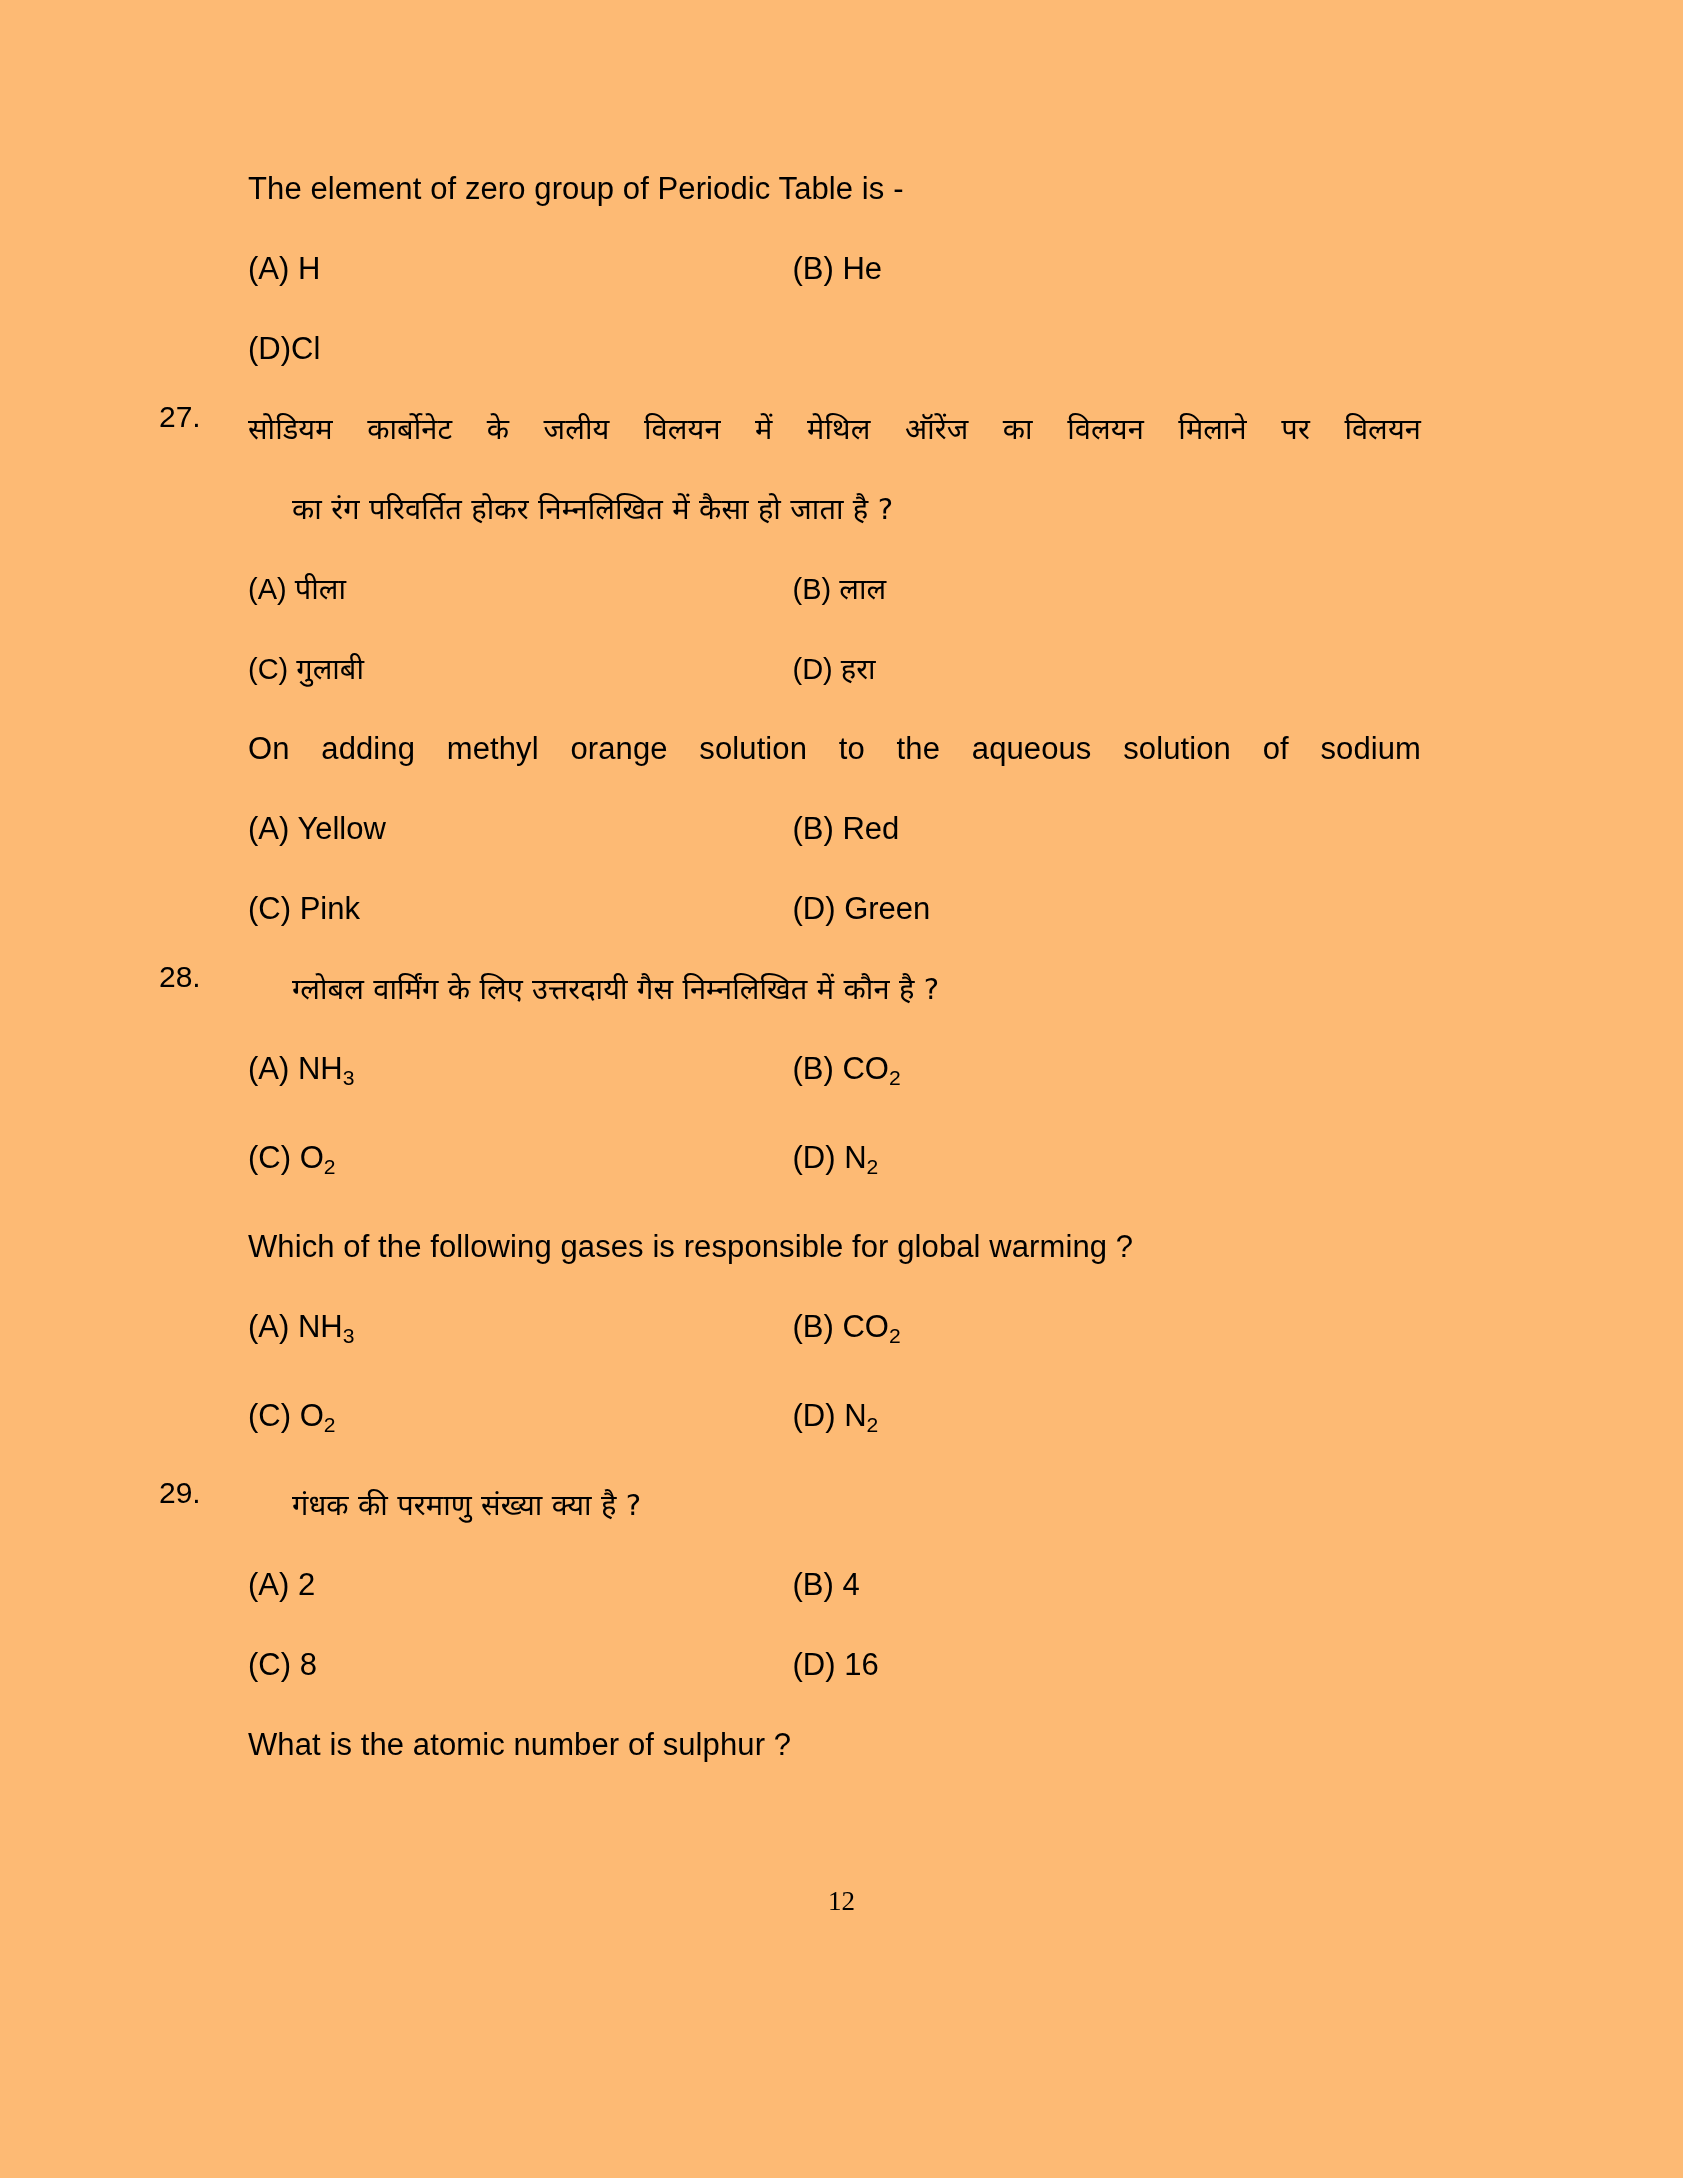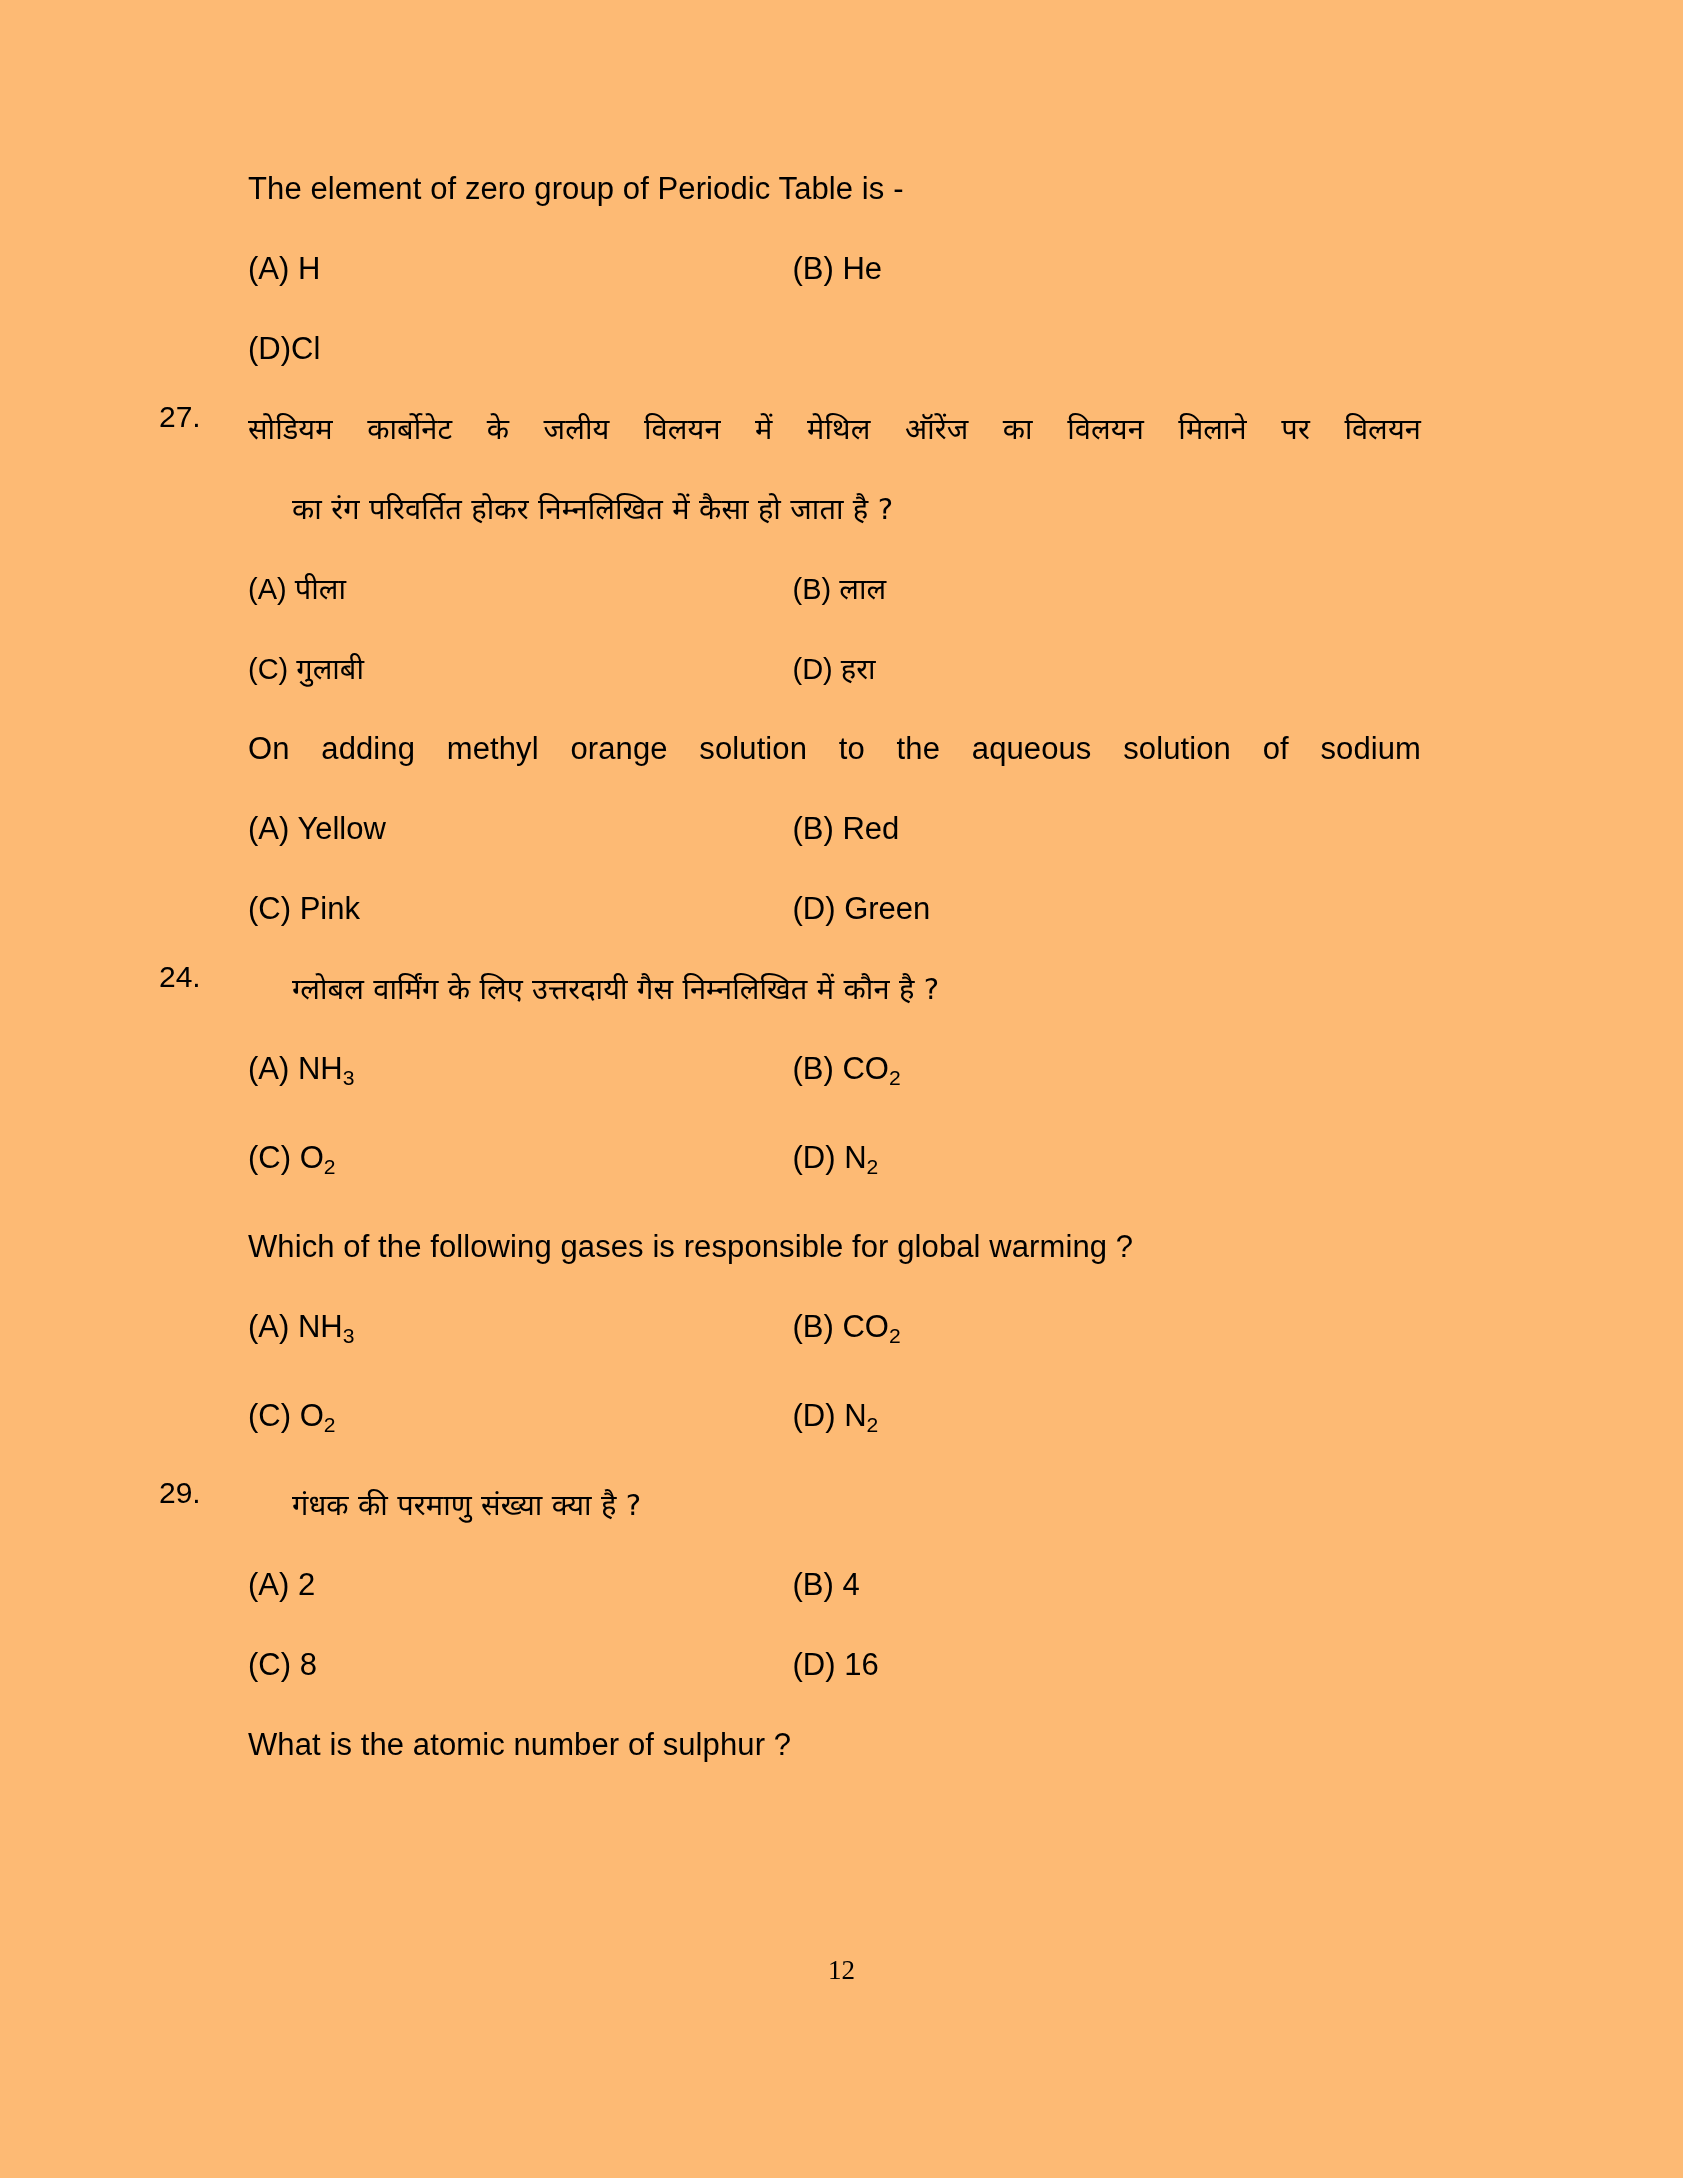--- a/index.html
+++ b/index.html
@@ -80,21 +80,21 @@
     font-size: 29px;
   }
   sub {
     font-size: 0.68em;
     vertical-align: -0.28em;
   }
   .pagenum {
     position: absolute;
     left: 0;
     right: 0;
-    top: 1955px;
+    top: 1886px;
     text-align: center;
     font-size: 27px;
     font-family: "Liberation Serif", serif;
   }
 </style>
 </head>
 <body>
 
 <div class="page">
 
@@ -161,21 +161,21 @@
         <span>Pink</span>
       </div>
       <div class="opt">
         <span>(D)</span>
         <span>Green</span>
       </div>
     </div>
   </div>
 
   <div class="qblock">
-    <div class="qnum">24.</div>
+    <div class="qnum">28.</div>
     <div class="line hindi">ग्लोबल वार्मिंग के लिए उत्तरदायी गैस निम्नलिखित में कौन है ?</div>
 
     <div class="opts">
       <div class="opt">
         <span>(A)</span>
         <span>NH</span><sub>3</sub>
       </div>
       <div class="opt">
         <span>(B)</span>
         <span>CO</span><sub>2</sub>

